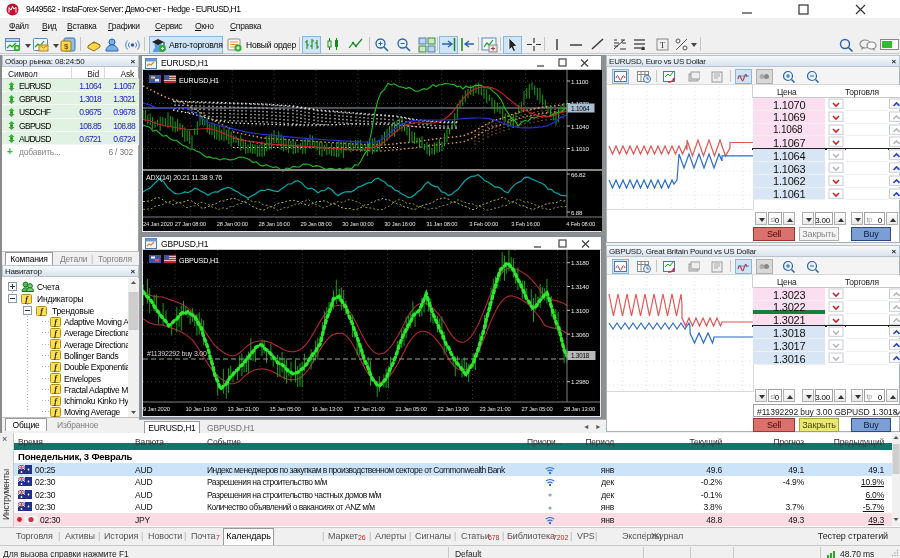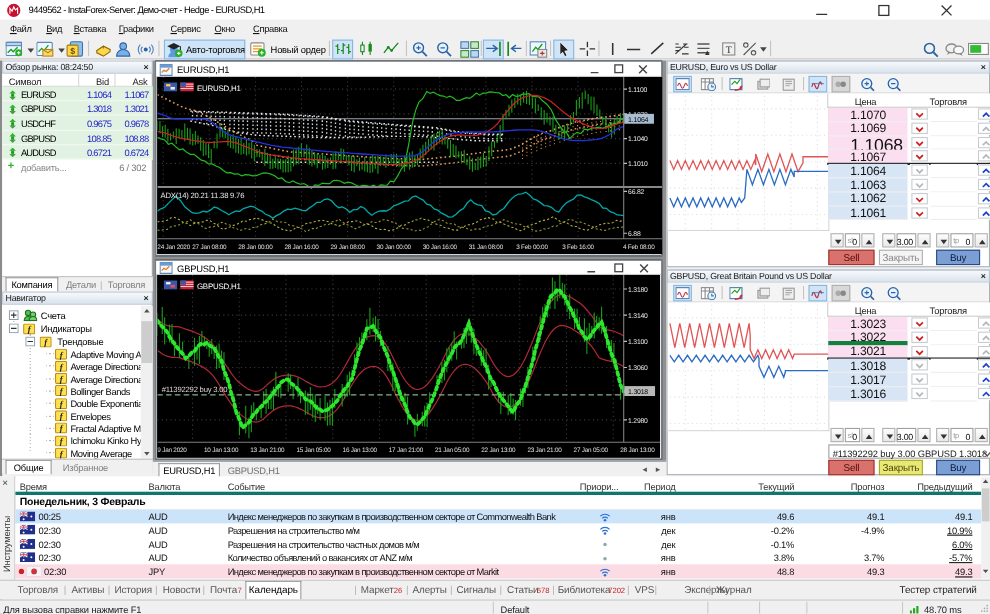--- a/index.html
+++ b/index.html
@@ -599,21 +599,21 @@
     <rect x="0" y="0" width="18" height="11.8" fill="#fff"></rect>
     <rect x="2" y="1" width="14" height="9.3" fill="#fff" stroke="#c8ccd2"></rect>
     <path d="M6 5l3 3 3-3" stroke="#cc2222" stroke-width="1.6" fill="none"></path>
   </svg>
 <div style="position:absolute;left:846px;top:110.8px;width:42px;height:12.8px;background:#fff;border-bottom:1px solid #eee"></div>
 <svg class="abs" style="left:889px;top:110.8px" width="16" height="12.8">
     <rect x="0" y="0" width="16" height="11.8" fill="#fff"></rect>
     <rect x="0.5" y="1" width="14" height="9.3" fill="#fff" stroke="#c8ccd2"></rect>
     <path d="M4.5 8l3-3 3 3" stroke="#b8b8b8" stroke-width="1.6" fill="none"></path>
   </svg>
-<div style="position:absolute;left:753px;top:123.6px;width:72px;height:12.8px;background:#fbdff0;border-bottom:1px solid #eee;font-size:16px;letter-spacing:-0.2px;color:#111">
+<div style="position:absolute;left:753px;top:123.6px;width:72px;height:12.8px;background:#fbdff0;border-bottom:1px solid #eee;font-size:10px;letter-spacing:-0.2px;color:#111">
     <span style="position:absolute;left:20px;top:0.5px">1.1068</span>
   </div>
 <svg class="abs" style="left:827px;top:123.6px" width="18" height="12.8">
     <rect x="0" y="0" width="18" height="11.8" fill="#fff"></rect>
     <rect x="2" y="1" width="14" height="9.3" fill="#fff" stroke="#c8ccd2"></rect>
     <path d="M6 5l3 3 3-3" stroke="#cc2222" stroke-width="1.6" fill="none"></path>
   </svg>
 <div style="position:absolute;left:846px;top:123.6px;width:42px;height:12.8px;background:#fff;border-bottom:1px solid #eee"></div>
 <svg class="abs" style="left:889px;top:123.6px" width="16" height="12.8">
     <rect x="0" y="0" width="16" height="11.8" fill="#fff"></rect>
@@ -932,21 +932,21 @@
     </svg>
   </div>
 <div style="position:absolute;left:753px;top:418px;width:42px;height:14px;background:#d9716d;border:1px solid #a03530;font-size:9px;color:#4a0a08;text-align:center;line-height:12px">Sell</div>
 <div style="position:absolute;left:799px;top:418px;width:40px;height:14px;background:#e8e876;border:1px solid #a8a830;font-size:9px;color:#504a08;text-align:center;line-height:12px">Закрыть</div>
 <div style="position:absolute;left:851px;top:418px;width:40px;height:14px;background:#7b9fd4;border:1px solid #2a4a80;font-size:9px;color:#0a1a40;text-align:center;line-height:12px">Buy</div>
 <div style="position:absolute;left:0;top:433px;width:900px;height:94px;background:#fff"></div>
 <div style="position:absolute;left:0;top:433px;width:14px;height:94px;background:#f0f0f0;border-right:1px solid #c8c8c8">
     <span style="position:absolute;left:2px;top:1px;font-size:9px;color:#444">×</span>
     <div style="position:absolute;left:-26px;top:50px;transform:rotate(-90deg);font-size:8.5px;color:#333;width:64px">Инструменты</div>
   </div>
-<div style="position:absolute;left:14px;top:434px;width:878px;height:16px;background:#fff;border-bottom:3px solid #0f766e;font-size:8.5px;color:#333">
+<div style="position:absolute;left:14px;top:434px;width:878px;height:16px;background:#fff;border-bottom:7px solid #0f766e;font-size:8.5px;color:#333">
     <span style="position:absolute;left:4px;top:2.5px">Время</span>
     <span style="position:absolute;left:121px;top:2.5px">Валюта</span>
     <span style="position:absolute;left:193px;top:2.5px">Событие</span>
     <span style="position:absolute;left:513px;top:2.5px">Приори...</span>
     <span style="position:absolute;right:278px;top:2.5px">Период</span>
     <span style="position:absolute;right:170px;top:2.5px">Текущий</span>
     <span style="position:absolute;right:88px;top:2.5px">Прогноз</span>
     <span style="position:absolute;right:8px;top:2.5px">Предыдущий</span>
   </div>
 <div style="position:absolute;left:14px;top:450px;width:878px;height:13px;font-size:9.5px;letter-spacing:-0.2px;color:#000;font-weight:bold">
@@ -1037,21 +1037,20 @@
 <div style="position:absolute;left:14px;top:513.0px;width:878px;height:12.5px;background:#fbdbe4;font-size:8.5px;color:#111;overflow:hidden">
     <svg class="abs" style="left:2px;top:3px" width="7" height="7">
       <circle cx="3.5" cy="3.5" r="2.4" fill="#d02020"></circle>
     </svg>
     <svg class="abs" style="left:10px;top:1.5px" width="14" height="9">
       <rect width="14" height="9" fill="#f4f4f4" stroke="#ccc" stroke-width="0.5"></rect>
       <circle cx="7" cy="4.5" r="2.6" fill="#d03040"></circle>
     </svg>
     <span style="position:absolute;left:26px;top:1.5px">02:30</span>
     <span style="position:absolute;left:121px;top:1.5px">JPY</span>
-    <span style="position:absolute;left:193px;top:1.5px;white-space:nowrap;letter-spacing:-0.55px">Индекс менеджеров по закупкам в производственном секторе от Markit</span>
     <svg class="abs" style="left:530px;top:1.5px" width="12" height="10">
       <circle cx="6" cy="8" r="1.2" fill="#2a72d8"></circle>
       <path d="M3.5 6.2a3.5 3.5 0 015 0M1.8 4.2a6 6 0 018.4 0" stroke="#2a72d8" stroke-width="1.1" fill="none"></path>
     </svg>
     <span style="position:absolute;right:278px;top:1.5px">янв</span>
     <span style="position:absolute;right:170px;top:1.5px">48.8</span>
     <span style="position:absolute;right:88px;top:1.5px">49.3</span>
     <span style="position:absolute;right:8px;top:1.5px;text-decoration:underline;">49.3</span>
   </div>
 <div style="position:absolute;left:892px;top:434px;width:8px;height:92px;background:#f0f0f0">

